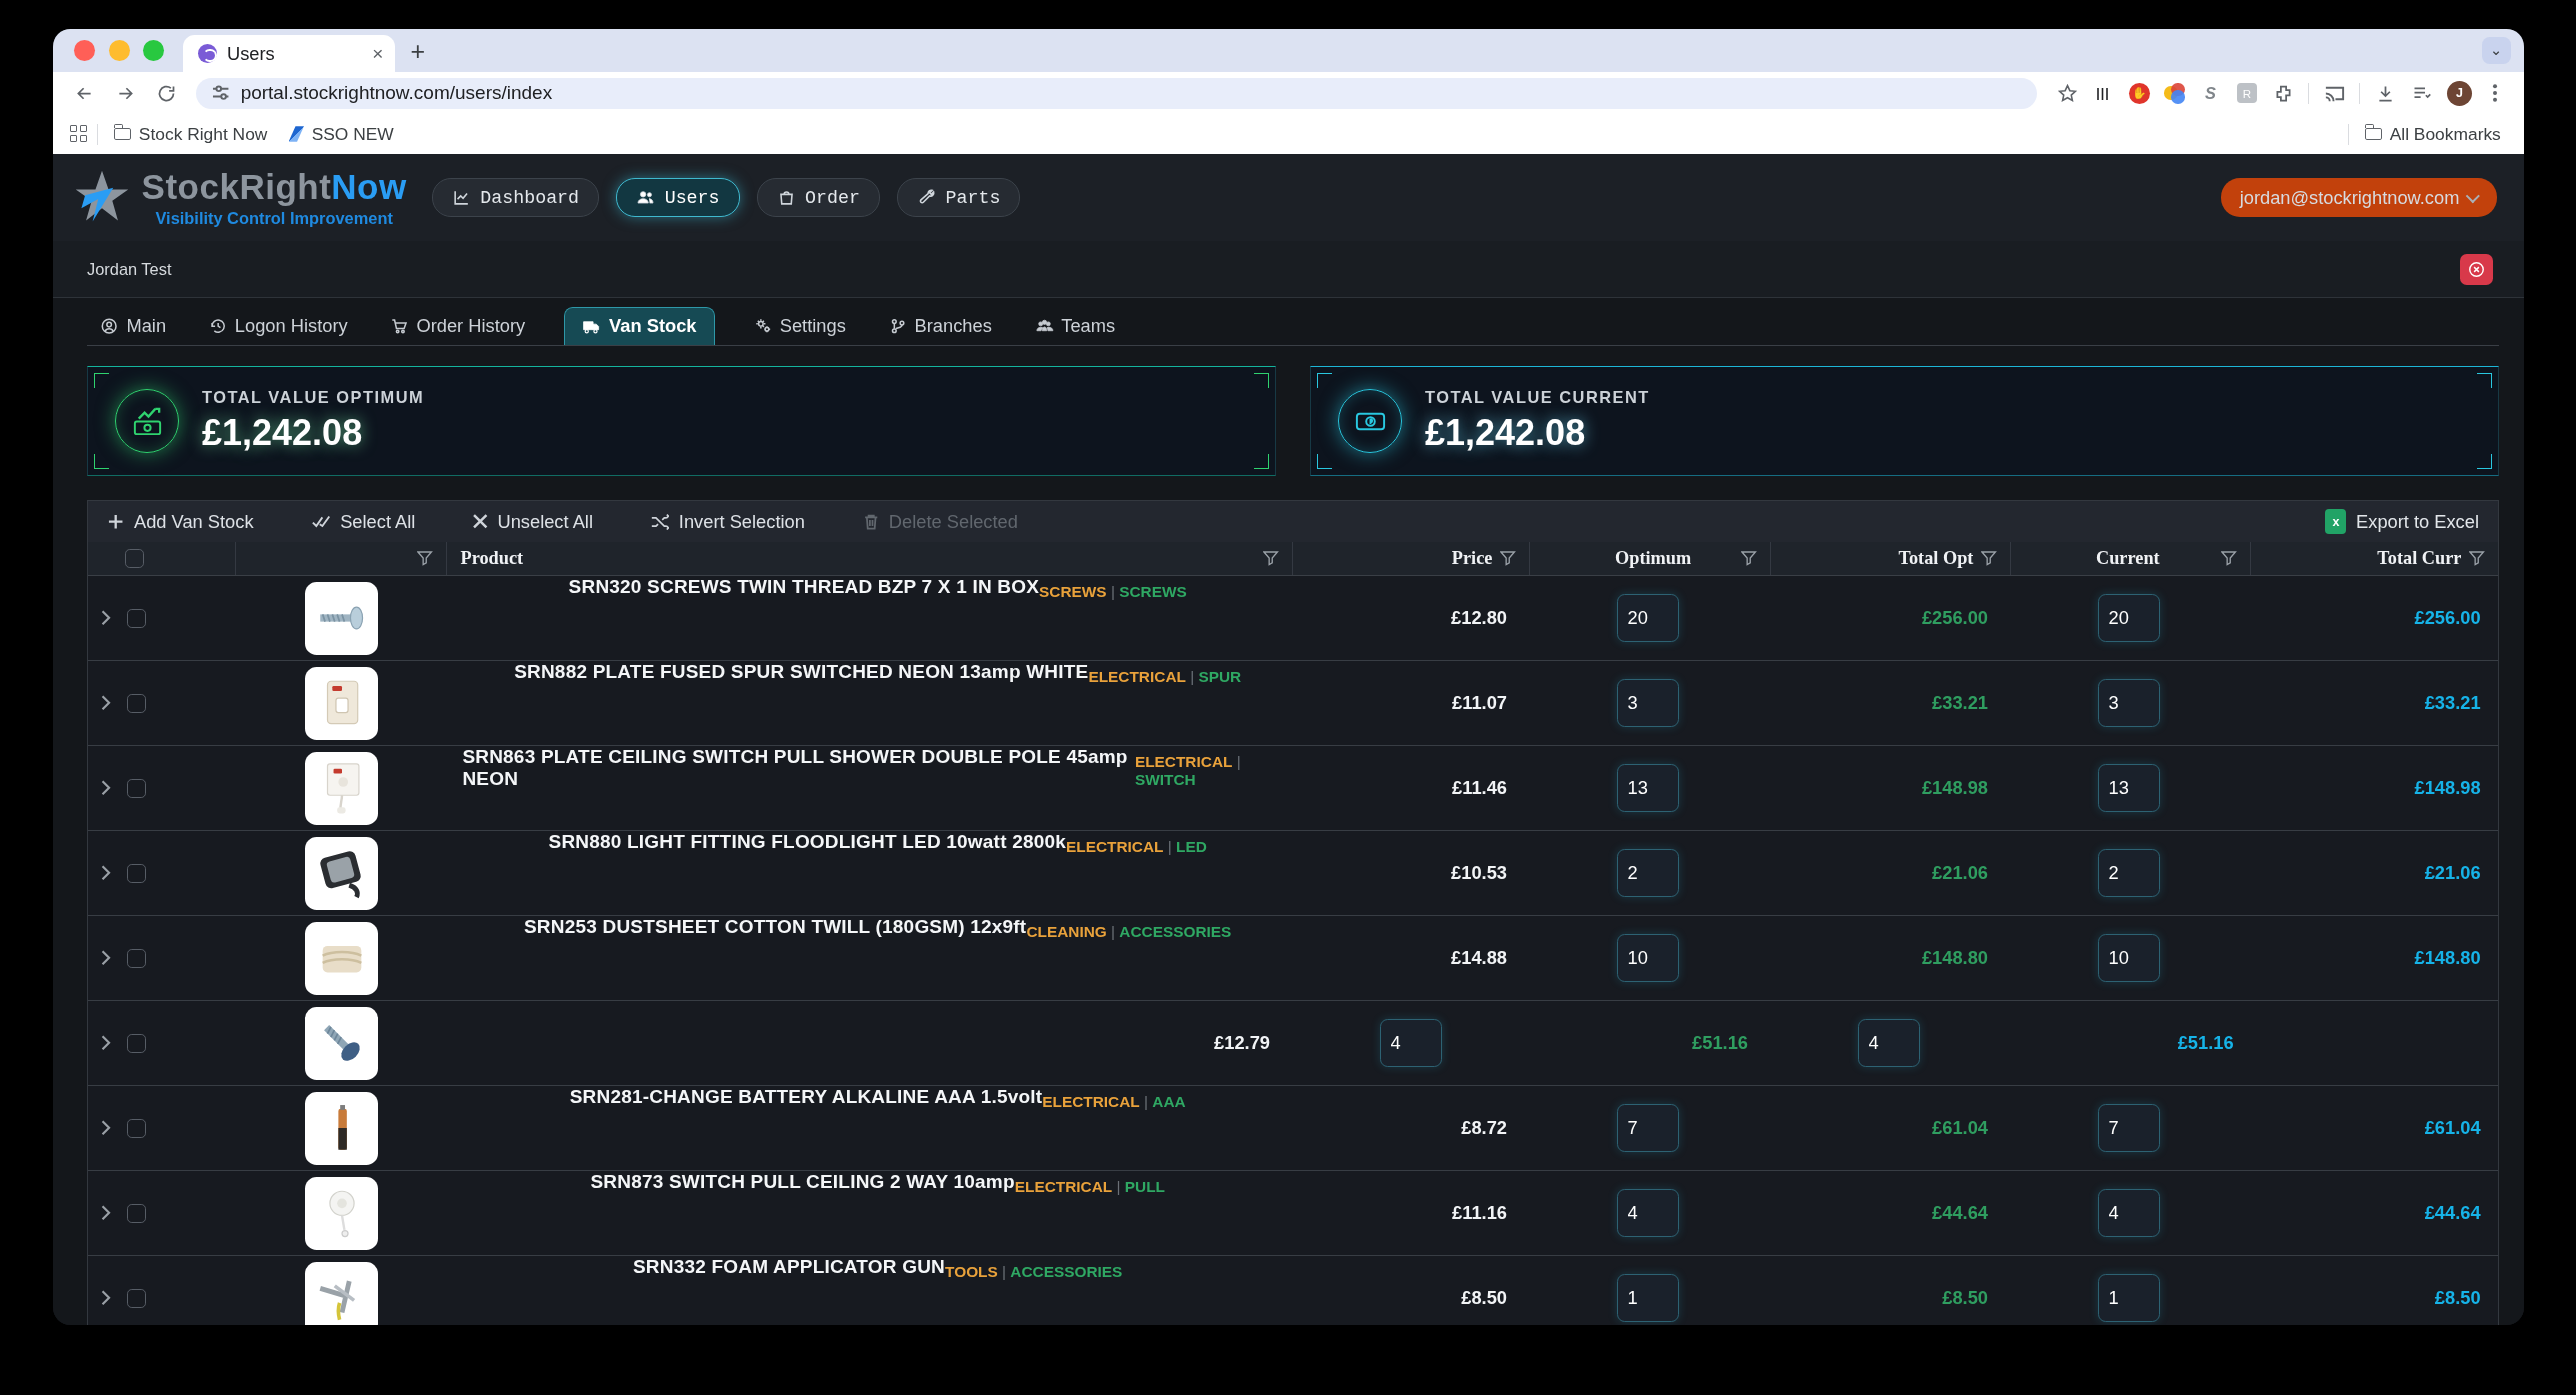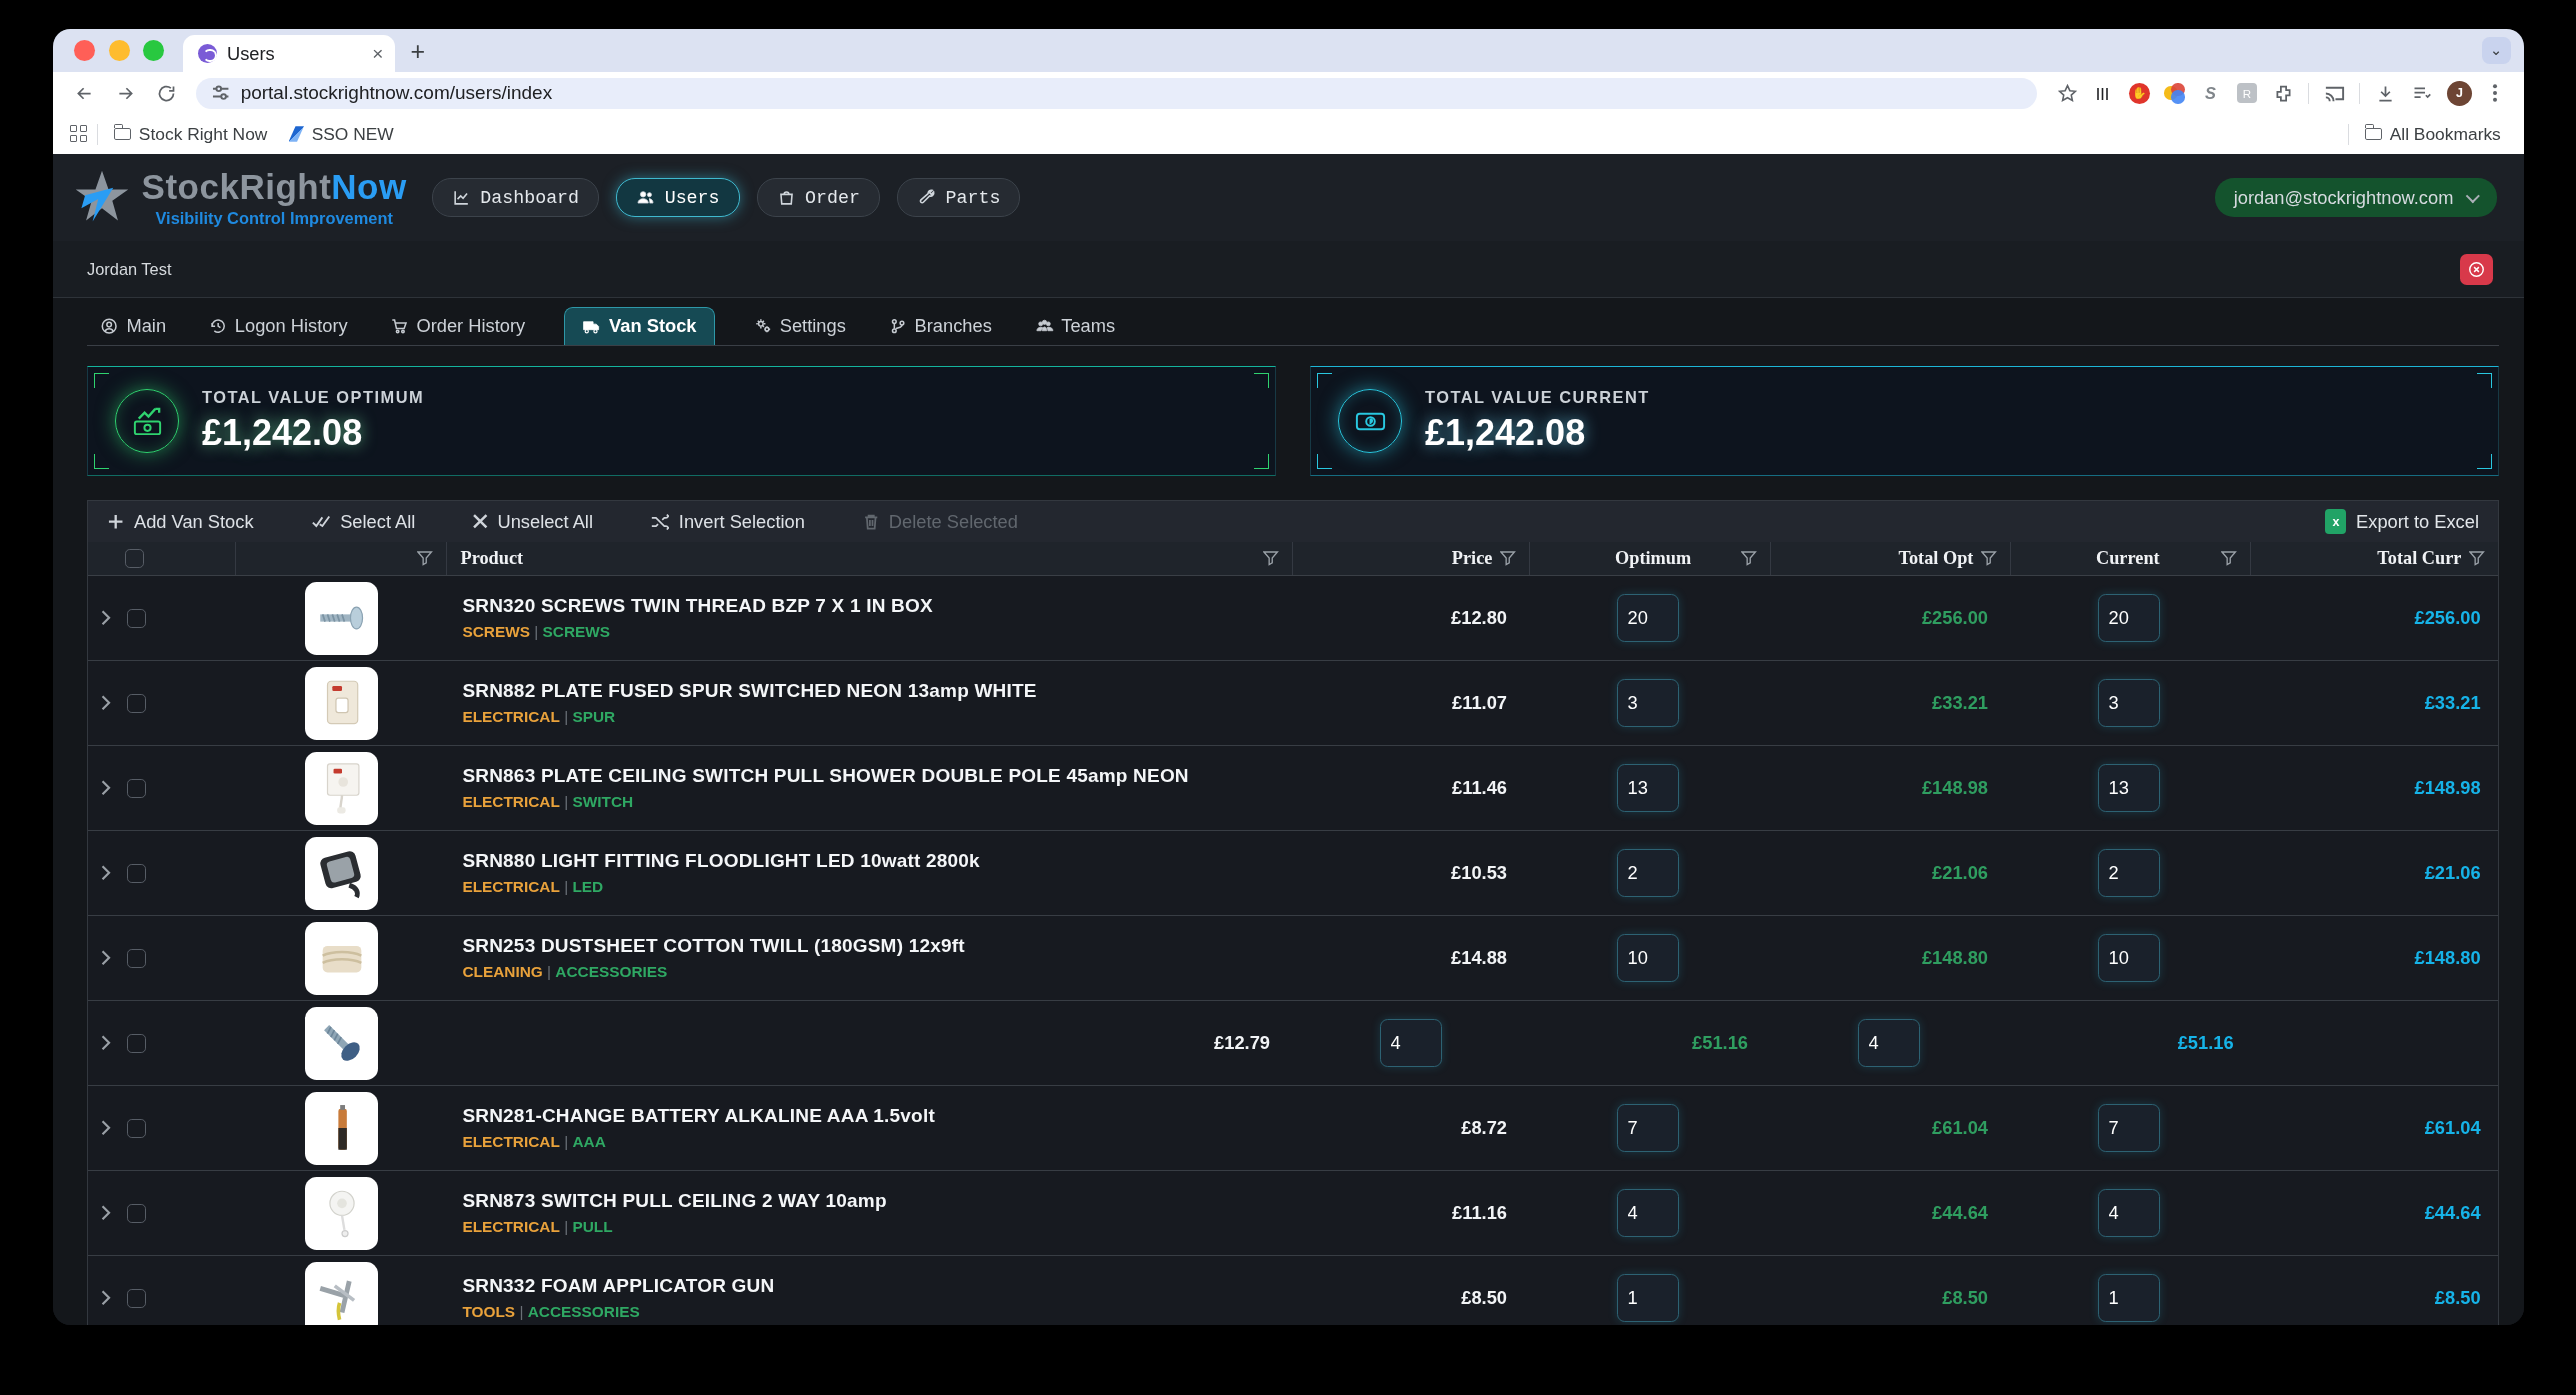--- a/index.html
+++ b/index.html
@@ -74,22 +74,22 @@
   .brand-star { width:60px; height:60px; }
   .brand-text .brand-line1 { font-size:35px; font-weight:bold; letter-spacing:0.5px;}
   .brand-grey { color:#8d959e; } .brand-blue { color:#2a9df4; }
   .tagline { color:#1f8ae0; font-size:16.4px; font-weight:bold; margin-top:1.9px; text-align:center;}
   .mainnav { display:flex; gap:17px; margin-left:25px;font-family:Liberation Mono, monospace; }
   .nav-btn { height:39px; border-radius:19px; background:#262b32; border:1px solid #3c434b;
              display:flex; align-items:center; gap:9.6px; padding:0 19px; font-size:18.3px; color:#e4e8ec;}
   .nav-btn svg { stroke:#cfd5db; }
   .nav-btn.active { background:#123741; border:1px solid #3fb9cf; box-shadow:0 0 13.5px rgba(60,190,215,.5);
                     color:#fff;}
-  .acct { margin-left:auto; height:39px; background:#14532d; border-radius:19px; display:flex;
-          align-items:center; gap:15px; padding:0 19px; font-size:18.3px; color:#d7dbe0;}
+  .acct { margin-left:auto; height:39px; background:#c2410c; border-radius:19px; display:flex;
+          align-items:center; gap:9px; padding:0 19px; font-size:18.3px; color:#d7dbe0;}
   .chev-down { width:9.6px; height:9.6px; border-right:2.4px solid #aab0b7; border-bottom:2.4px solid #aab0b7;
                transform:rotate(45deg); margin-top:-3.9px;}
 
   .context-bar { height:57px; background:#191d22; display:flex; align-items:center;
                  padding:0 31px 0 34px; border-bottom:1px solid #2e3339; flex:none;}
   .context-name { font-size:16.4px; color:#d6dade; }
   .close-red { margin-left:auto; width:33px; height:31px; border-radius:6.7px; background:#d8394a;
                display:flex; align-items:center; justify-content:center; }
 
   .content { flex:1; padding:0 25px 0 34px; display:flex; flex-direction:column; overflow:hidden; }
@@ -148,21 +148,21 @@
   .h-sel { padding-left:37px !important; }
 
   .tbody { flex:1; overflow:hidden; background:#171a20;}
   .trow { height:85px; border-bottom:1px solid #383d44; align-items:center; }
   .cell { display:flex; align-items:center; height:100%; font-size:18.3px; }
   .c-sel { padding-left:11.6px; gap:15.4px; }
   .expander { flex:none; }
   .c-img { justify-content:center; }
   .pimg { width:73px; height:73px; background:#fff; border-radius:11.6px; display:flex;
           align-items:center; justify-content:center; overflow:hidden;}
-  .c-prod { flex-direction:column; align-items:flex-start; justify-content:center; padding-left:15.4px; }
+  .c-prod { flex-direction:row; align-items:flex-start; justify-content:center; padding-left:15.4px; }
   .pname { font-size:19px; font-weight:bold; color:#f4f6f8; letter-spacing:0.2px;}
   .pcat { margin-top:6.7px; font-size:15.4px; font-weight:bold; }
   .cat { color:#e9a23b; } .sep { color:#6a7077; font-weight:normal;} .subcat { color:#2fa863; }
   .c-price { justify-content:flex-end; padding-right:23px; font-weight:bold; color:#f2f4f6;}
   .c-qty { padding-left:87px; }
   .qty { width:62px; height:48px; background:#1a212b; border:1px solid #2d6273; border-radius:7.7px;
          color:#fff; font-size:18.3px; font-family:"Liberation Sans",sans-serif; padding-left:9.6px;
          box-shadow:0 0 9.6px rgba(40,170,200,.22); outline:none;}
   .c-topt { justify-content:flex-end; padding-right:23px; font-weight:bold; color:#2f9e60;}
   .c-tcur { justify-content:flex-end; padding-right:17.4px; font-weight:bold; color:#16b3e8;}

